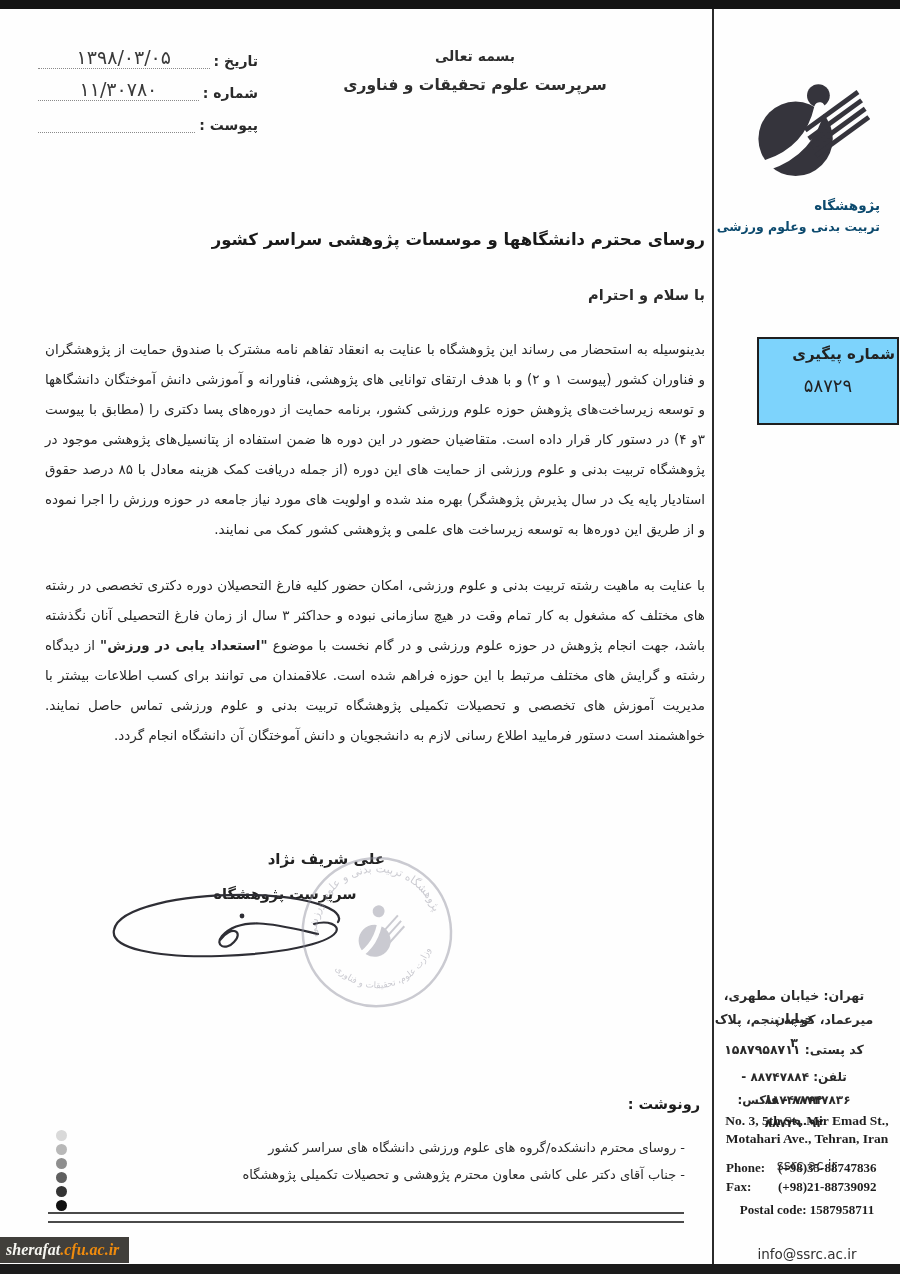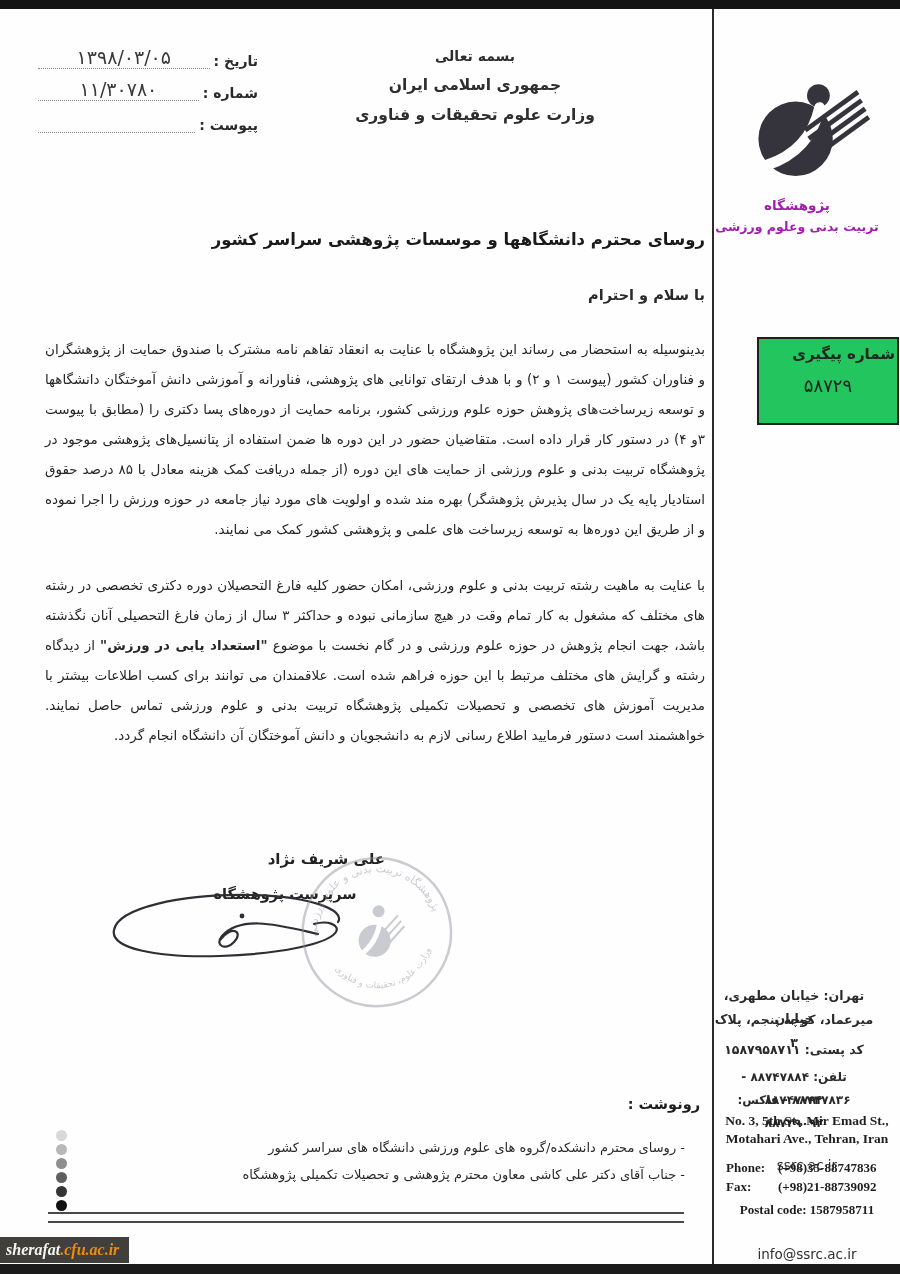--- a/index.html
+++ b/index.html
@@ -21,26 +21,26 @@
               text-align:center; }
   .hdr-value { font-size:19px; color:#3a3a3a; line-height:22px; letter-spacing:1px; }
   .hdr-center { position:absolute; left:320px; top:48px; width:310px; text-align:center;
                 direction:rtl; font-weight:700; color:#2e2e2e; }
   .hdr-center .l1 { font-size:14px; margin-bottom:12px; }
   .hdr-center .l2 { font-size:15.5px; margin-bottom:12px; }
   .hdr-center .l3 { font-size:15.5px; }
 
   
   .sb-logo { position:absolute; left:750px; top:64px; width:120px; height:128px; }
-  .sb-org { position:absolute; left:714px; width:166px; text-align:center; direction:rtl;
-            font-weight:700; color:#a21caf; }
+  .sb-org { position:absolute; left:714px; width:166px; direction:rtl;
+            font-weight:700; color:#0c4a6e; }
   .sb-org.o1 { top:197px; font-size:13.5px; }
   .sb-org.o2 { top:219px; font-size:12.5px; }
   .track-box { position:absolute; left:757px; top:337px; width:138px; height:84px;
-               border:2px solid #1f1f1f; direction:rtl; background:#22c55e; }
+               border:2px solid #1f1f1f; direction:rtl; background:#7dd3fc; }
   .track-label { font-size:15px; font-weight:700; margin:6px 2px 0 0; text-align:right; }
   .track-value { font-size:18px; text-align:center; margin-top:12px; letter-spacing:3px; }
   .sb-addr { position:absolute; left:714px; width:160px; text-align:center; direction:rtl;
              font-weight:700; color:#2a2a2a; }
   .fa-addr { font-size:12.5px; line-height:23px; }
   .sb-en { position:absolute; left:714px; width:186px; text-align:center; direction:ltr;
            font-family:"Liberation Serif", serif; font-weight:700; color:#1e1e1e; }
   .phonefax { text-align:left; padding-left:12px; font-size:13px; line-height:19px; }
   .phonefax .lbl { display:inline-block; width:52px; }
   .sb-web { position:absolute; left:714px; width:186px; text-align:center; font-weight:400;
@@ -102,22 +102,21 @@
       <span class="hdr-line"><span class="hdr-value">۱۱/۳۰۷۸۰</span></span>
     </div>
     <div class="hdr-row">
       <span class="hdr-label">پیوست :</span>
       <span class="hdr-line"><span class="hdr-value"></span></span>
     </div>
   </div>
 
   <div class="hdr-center">
     <div class="l1">بسمه تعالی</div>
-    <div class="l2">جمهوری اسلامی ایران</div>
-    <div class="l3">وزارت علوم تحقیقات و فناوری</div>
+    <div class="l3">سرپرست علوم تحقیقات و فناوری</div>
   </div>
 
   <svg class="sb-logo" viewBox="0 0 100 106">
     <g fill="#35343c">
       <circle cx="38" cy="62" r="31"></circle>
       <circle cx="57" cy="26" r="9.5"></circle>
     </g>
     <path d="M14,84 Q50,72 58,36" stroke="#fefefe" stroke-width="9" fill="none" stroke-linecap="round"></path>
     <g stroke="#35343c" stroke-width="4" stroke-linecap="butt">
       <line x1="46" y1="55" x2="90" y2="23"></line>

